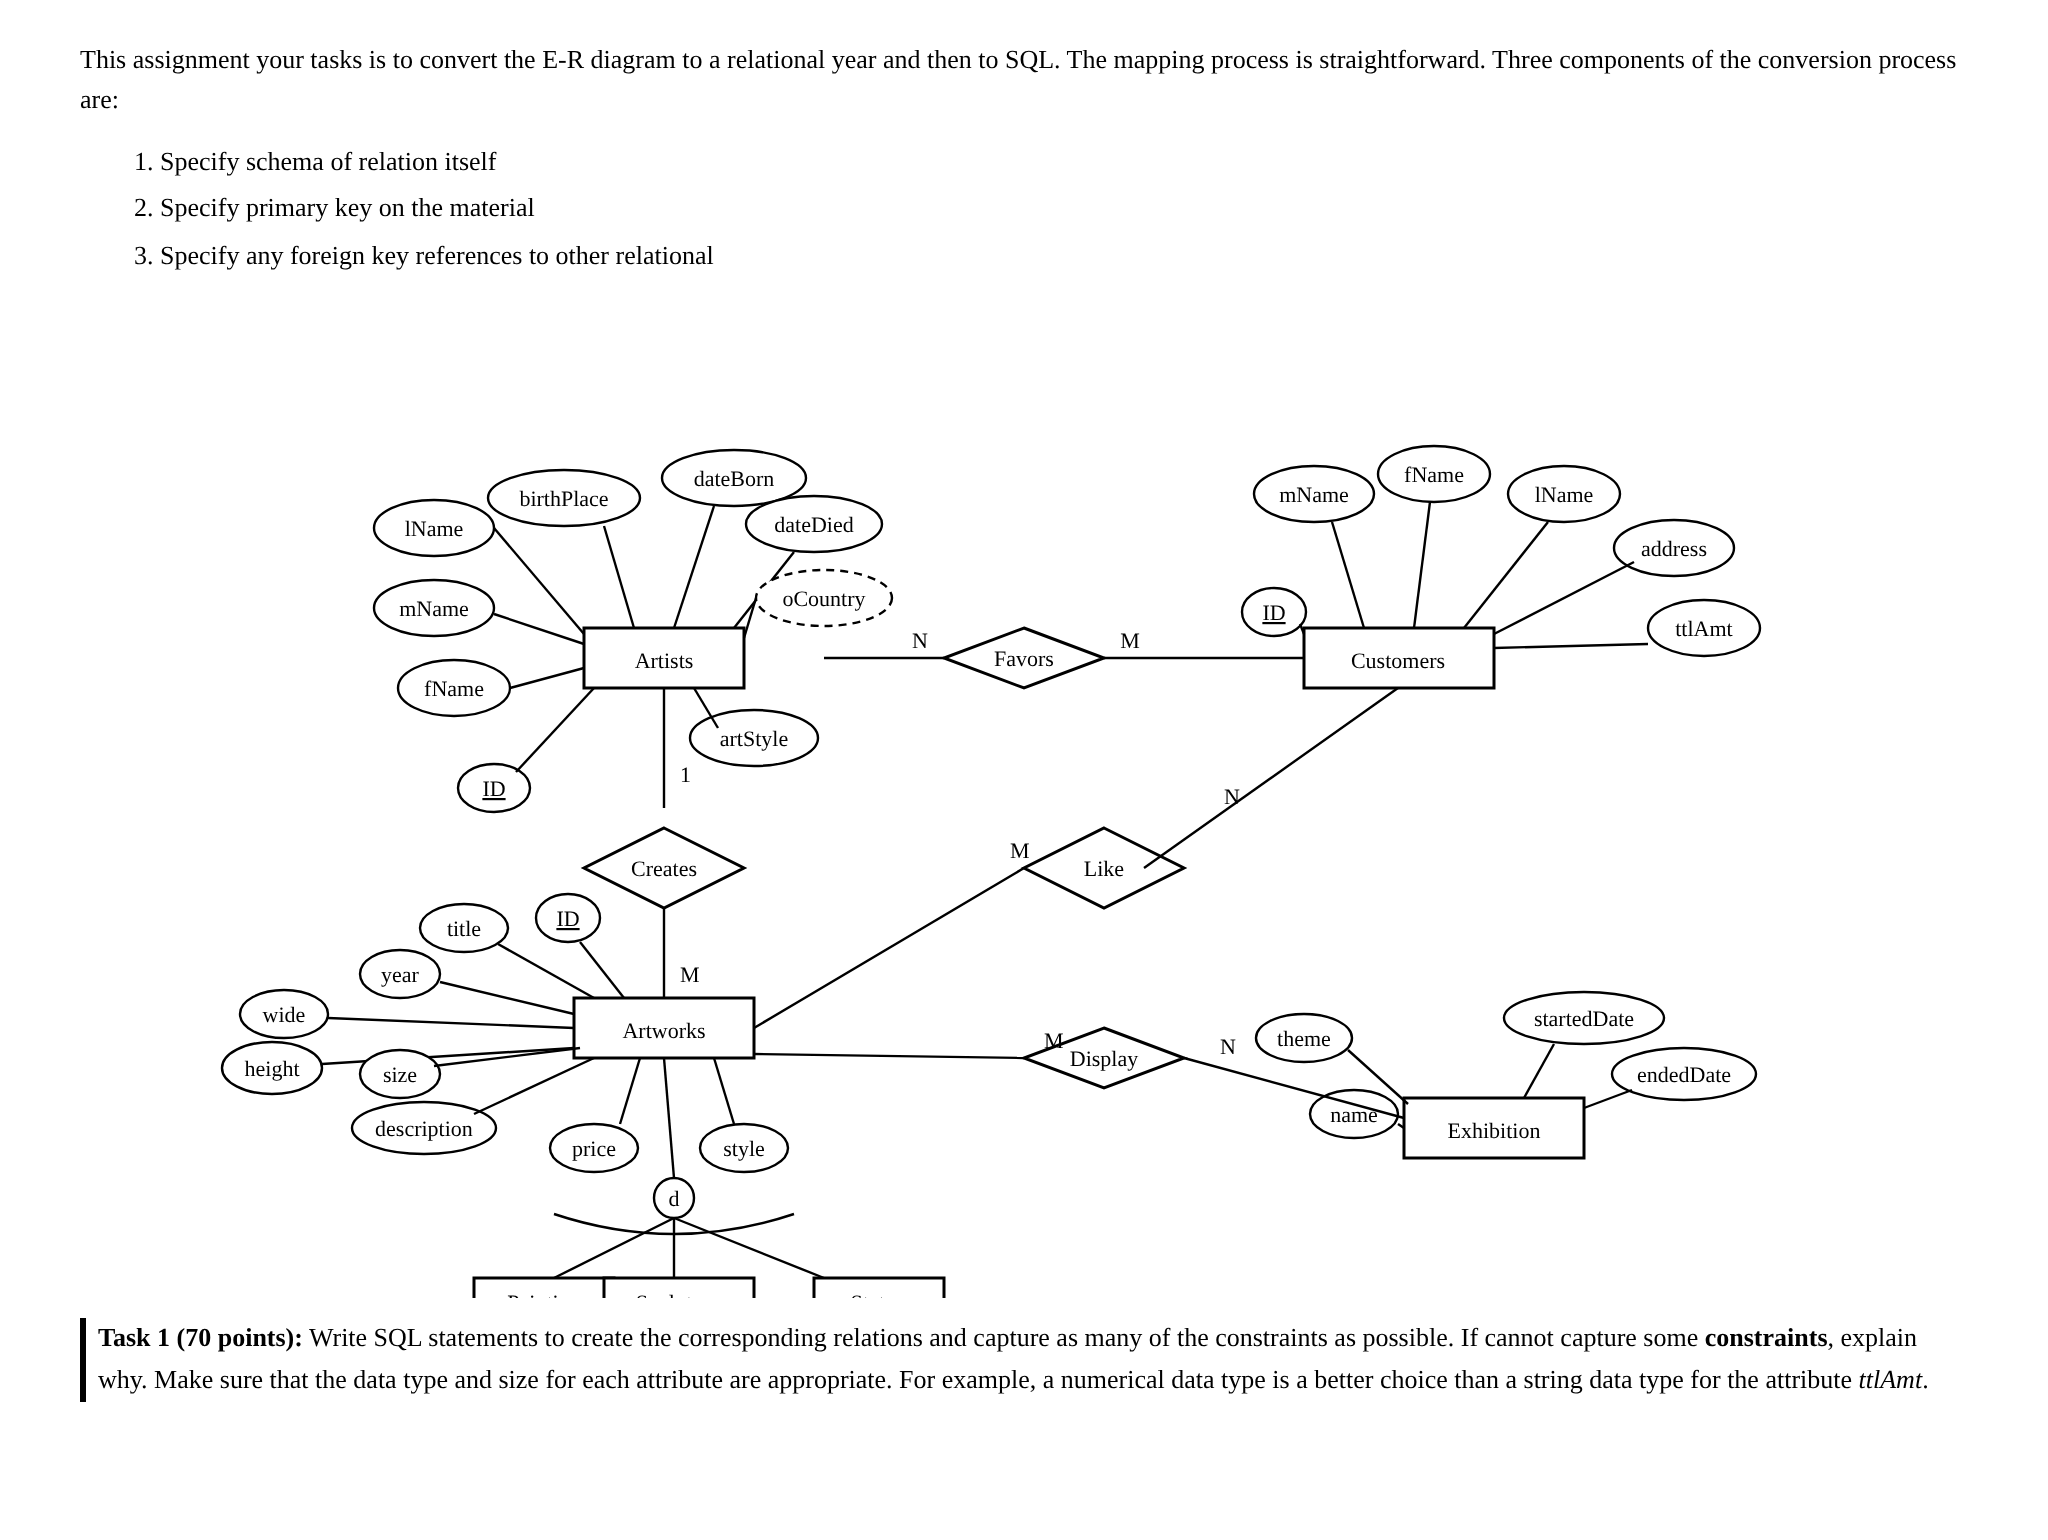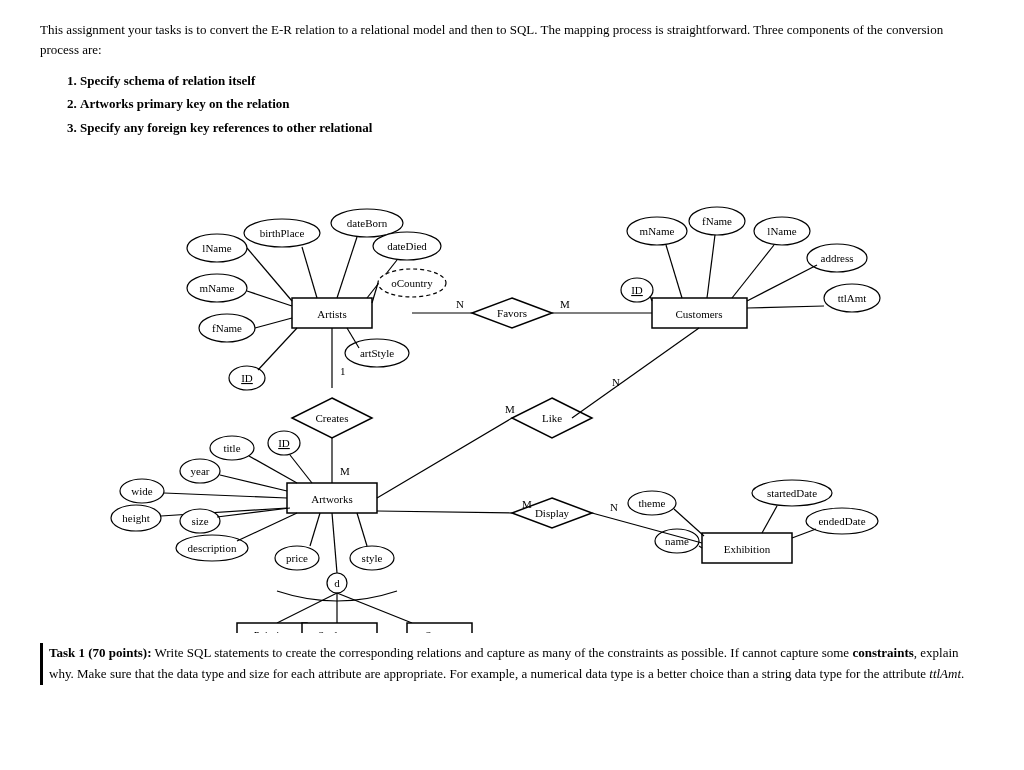--- a/index.html
+++ b/index.html
@@ -11,23 +11,22 @@
       padding: 20px 40px;
       width: 1024px;
       min-height: 770px;
     }
     .intro-text {
       margin-bottom: 10px;
       line-height: 1.5;
     }
     .intro-list {
       margin-left: 40px;
-      margin-bottom: 4px;
+      margin-bottom: 20px;
       line-height: 1.8;
-      font-weight: bold;
     }
     .diagram-container {
       position: relative;
       width: 900px;
       height: 490px;
       margin: 0 auto 10px auto;
     }
     
     .diagram-svg {
       position: absolute;
@@ -40,26 +39,26 @@
       border-left: 3px solid #000;
       padding-left: 6px;
     }
     .task-text strong { font-weight: bold; }
     .task-text em { font-style: italic; }
   </style>
 </head>
 <body>
 
 <p class="intro-text">
-  This assignment your tasks is to convert the E-R relation to a relational model and then to SQL. The mapping process is
+  This assignment your tasks is to convert the E-R diagram to a relational year and then to SQL. The mapping process is
   straightforward.  Three components of the conversion process are:
 </p>
 <ol class="intro-list">
   <li>Specify schema of relation itself</li>
-  <li>Artworks primary key on the relation</li>
+  <li>Specify primary key on the material</li>
   <li>Specify any foreign key references to other relational</li>
 </ol>
 
 <div class="diagram-container">
   <svg class="diagram-svg" viewBox="0 0 900 490" xmlns="http://www.w3.org/2000/svg">
     <defs>
       <style>
         text { font-family: 'Times New Roman', Times, serif; font-size: 11px; }
         .entity-rect { fill: white; stroke: black; stroke-width: 1.5; }
         .ellipse-attr { fill: white; stroke: black; stroke-width: 1.2; }

